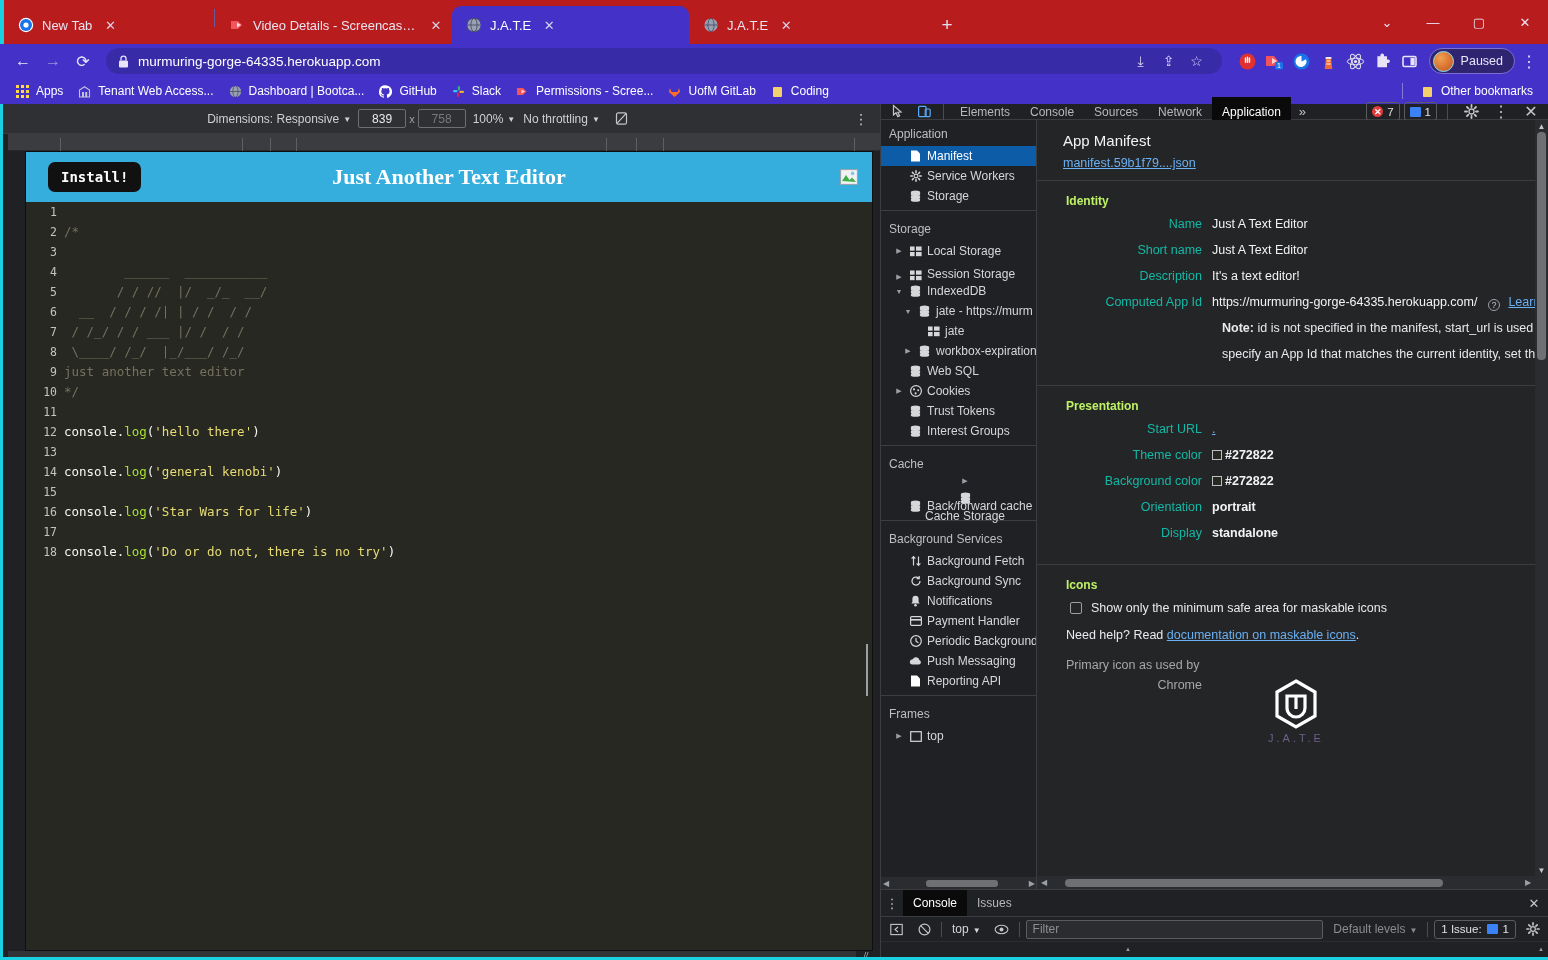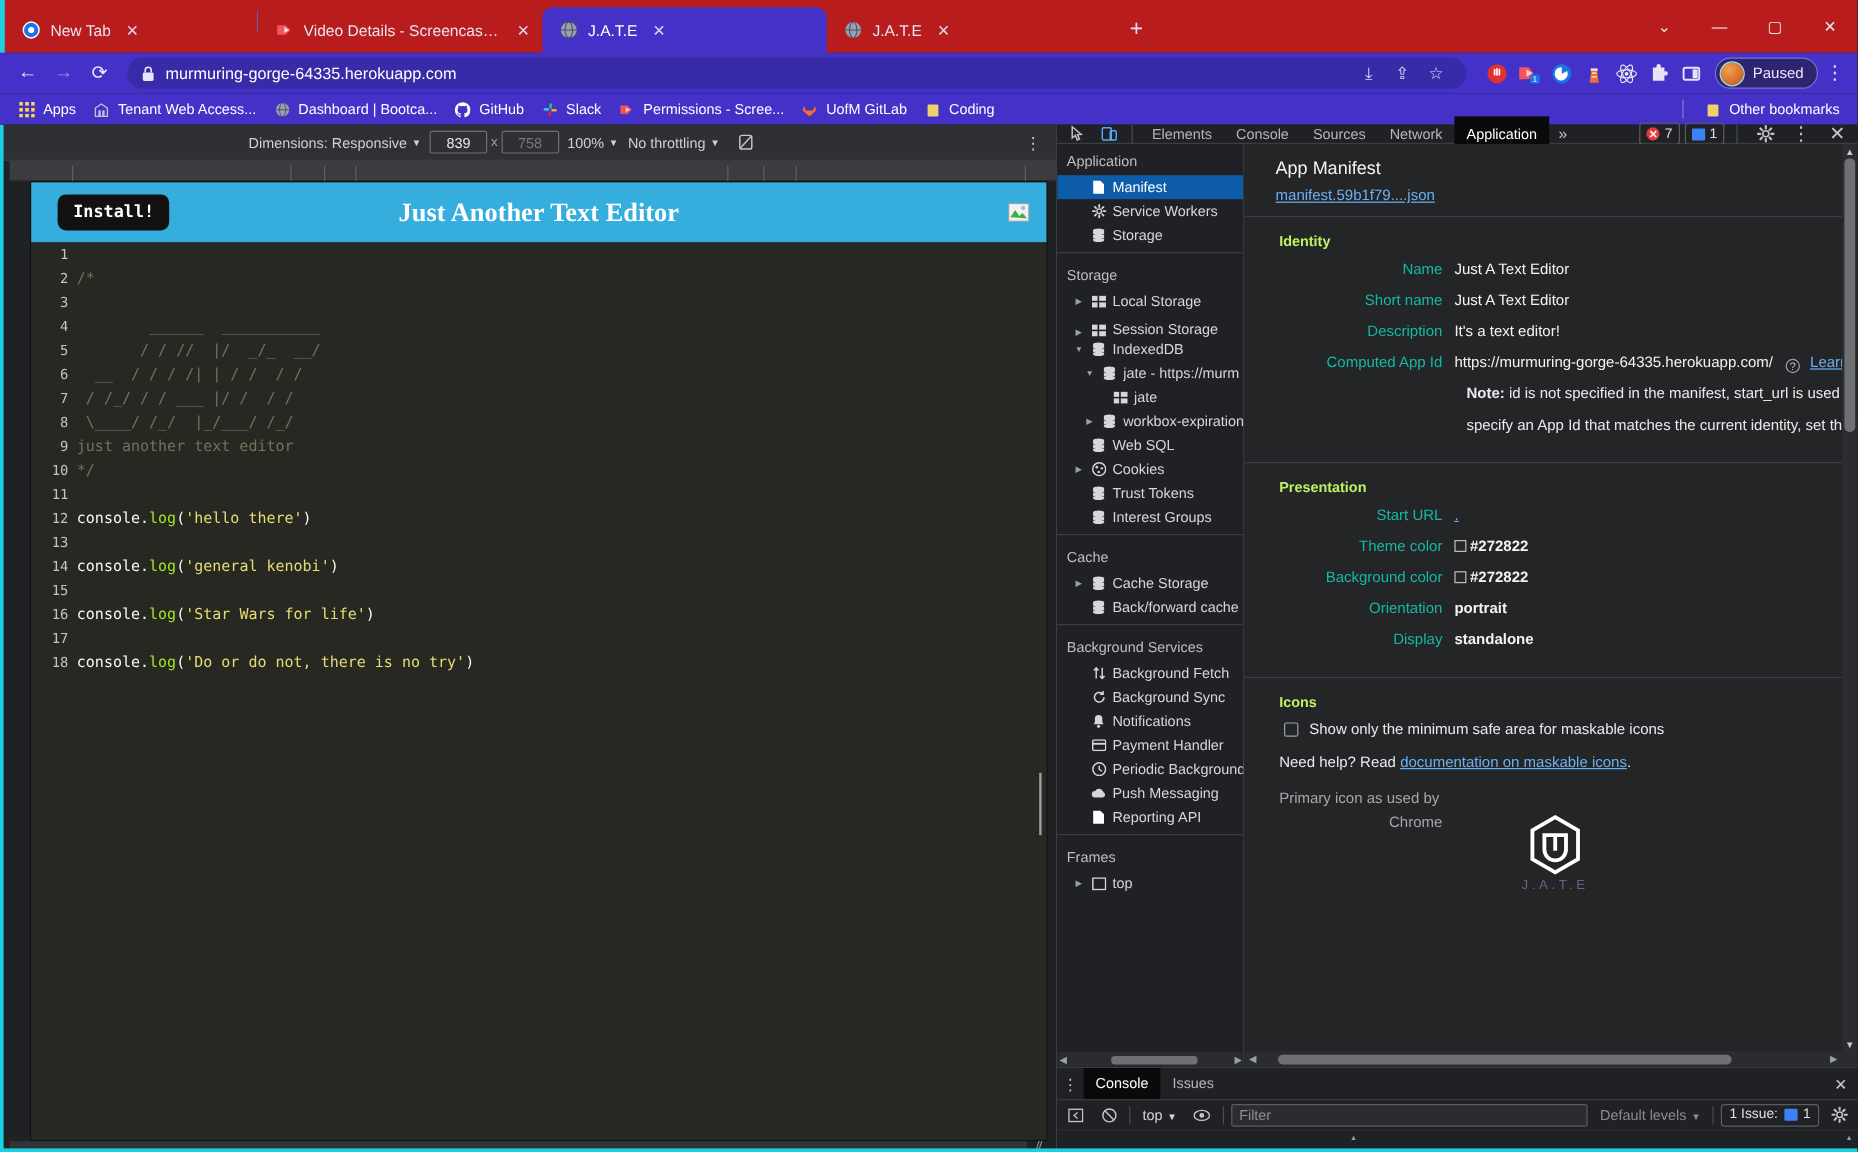--- a/index.html
+++ b/index.html
@@ -896,21 +896,21 @@
                       <ellipse cx="5.5" cy="7.8" rx="4.6" ry="1.5"></ellipse>
                       <rect x="0.9" y="8.9" width="9.2" height="1.3"></rect>
                       <ellipse cx="5.5" cy="10.2" rx="4.6" ry="1.5"></ellipse>
                     </g>
                   </svg>
                 </span>
                 <span>Interest Groups</span>
               </div>
               <div class="tree-sep"></div>
               <div class="tree-section-title">Cache</div>
-              <div class="tree-row" style="padding-left: 13px;">
+              <div class="tree-row" style="padding-left: 13px; flex-direction: column;">
                 <span class="tw">▶</span>
                 <span class="ti">
                   <svg width="11" height="12" viewBox="0 0 11 12">
                     <g fill="#d6d7d9">
                       <ellipse cx="5.5" cy="2" rx="4.6" ry="1.6"></ellipse>
                       <rect x="0.9" y="2" width="9.2" height="2.4"></rect>
                       <ellipse cx="5.5" cy="4.4" rx="4.6" ry="1.5"></ellipse>
                       <rect x="0.9" y="5.6" width="9.2" height="2.2"></rect>
                       <ellipse cx="5.5" cy="7.8" rx="4.6" ry="1.5"></ellipse>
                       <rect x="0.9" y="8.9" width="9.2" height="1.3"></rect>

